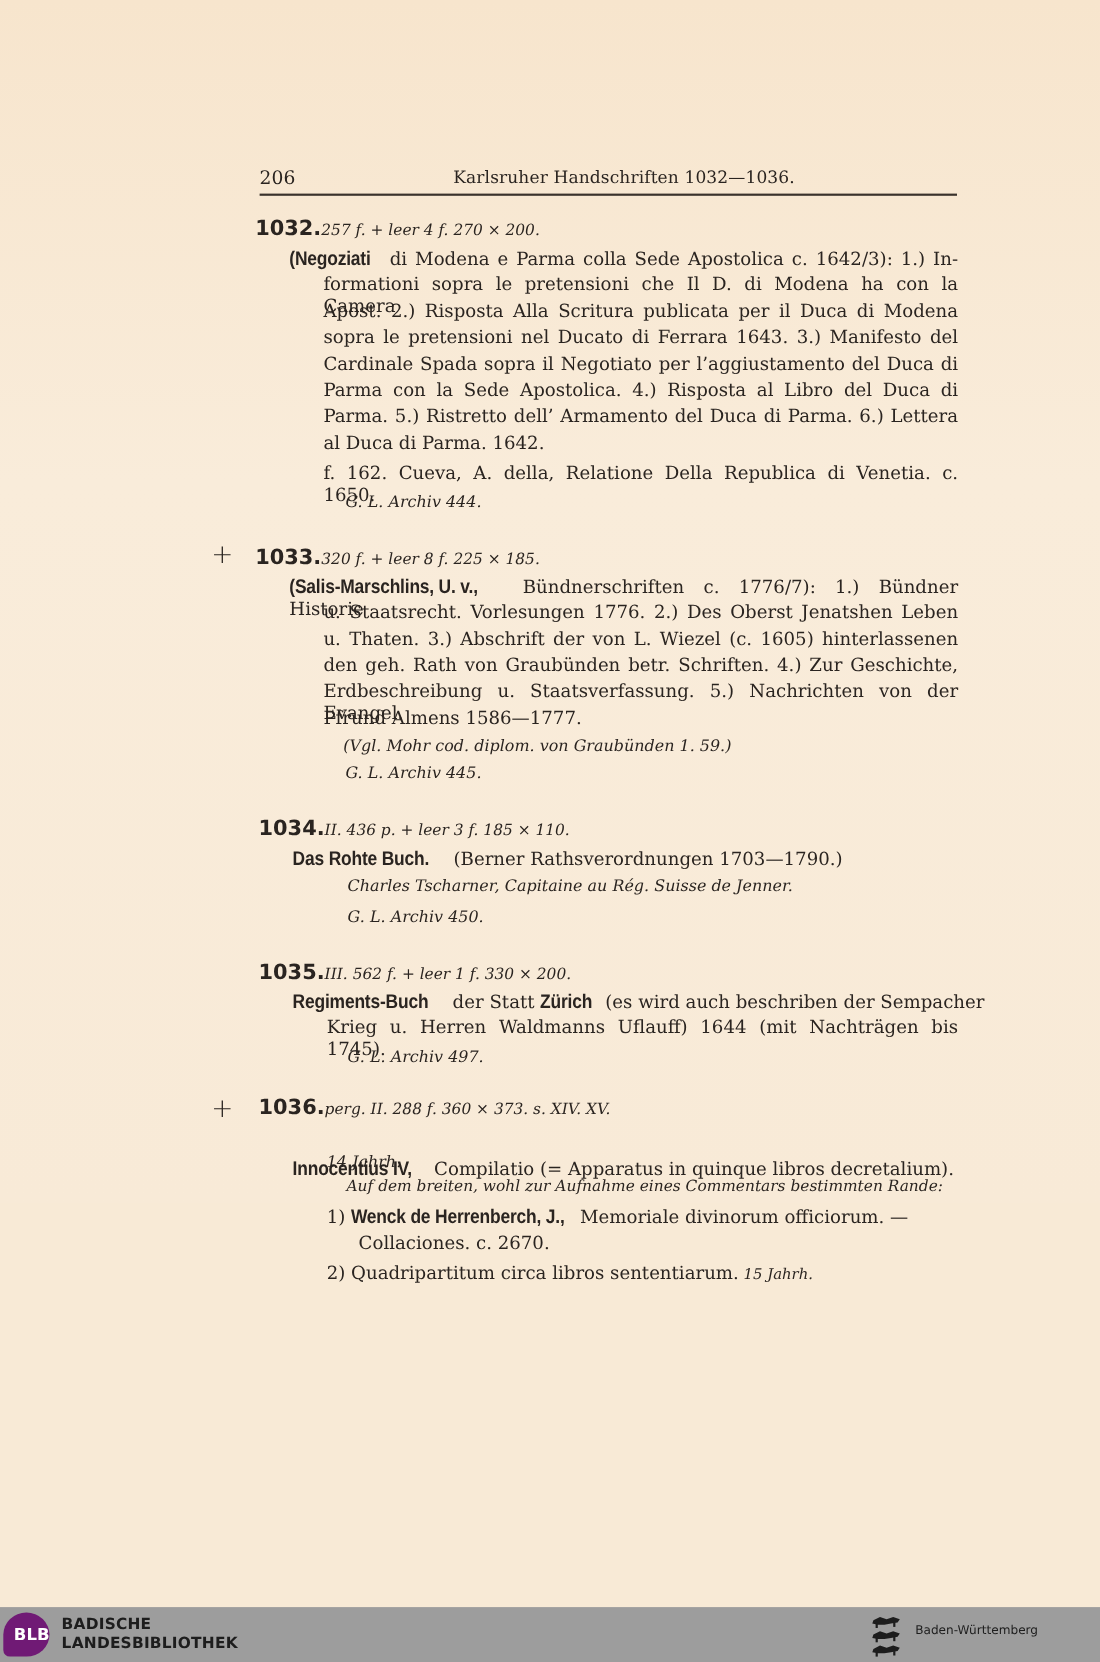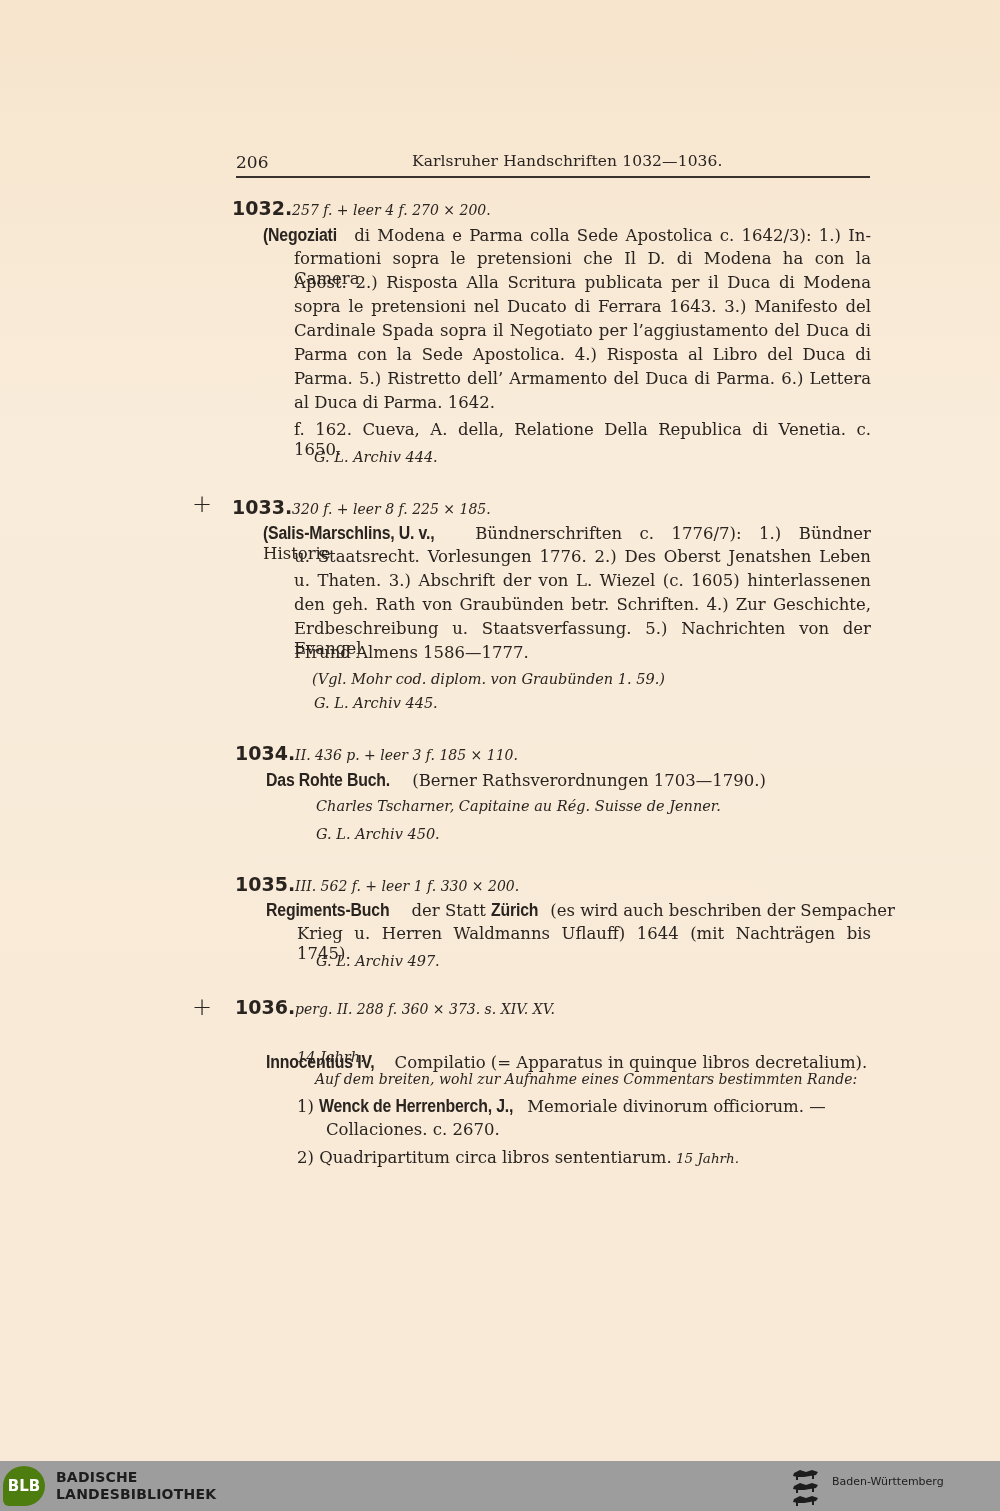--- a/index.html
+++ b/index.html
@@ -27,23 +27,23 @@
   .bold { font-family: "Liberation Sans", "DejaVu Sans", sans-serif; font-weight: bold; font-size: 18px; letter-spacing: -0.2px; transform: scaleX(0.88); display: inline-block; transform-origin: left; }
   .ital { font-style: italic; font-size: 14.5px; }
   .plus { position: absolute; font-size: 24px; font-family: "DejaVu Sans", sans-serif; font-weight: 300; }
 
   .footer {
     position: absolute; left: 0; top: 1461px; width: 1000px; height: 50px;
     background: #9d9d9d;
   }
   .blb-badge {
     position: absolute; left: 3px; top: 5px; width: 42px; height: 40px;
-    background: #4d7c0f; border-radius: 50% 50% 50% 6px;
+    background: #701a75; border-radius: 50% 50% 50% 6px;
     color: #fff; font-family: "DejaVu Sans", sans-serif; font-weight: bold;
-    font-size: 15px; line-height: 40px; text-align: center;
+    font-size: 15px; line-height: 40px; text-align: right;
   }
   .blb-name {
     position: absolute; left: 56px; top: 8px; font-family: "DejaVu Sans", sans-serif;
     font-weight: bold; font-size: 14px; line-height: 17px; color: #1d1d1d; letter-spacing: 0.2px;
   }
   .bw-logo { position: absolute; left: 790px; top: 6px; width: 32px; height: 40px; }
   .bw-name {
     position: absolute; left: 832px; top: 14px; font-family: "DejaVu Sans", sans-serif;
     font-size: 11px; color: #1d1d1d;
   }

